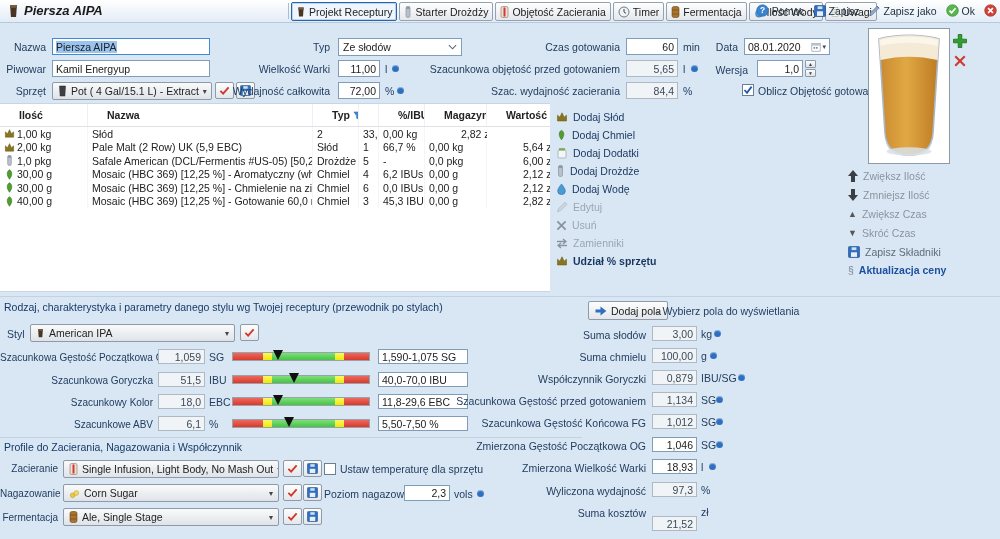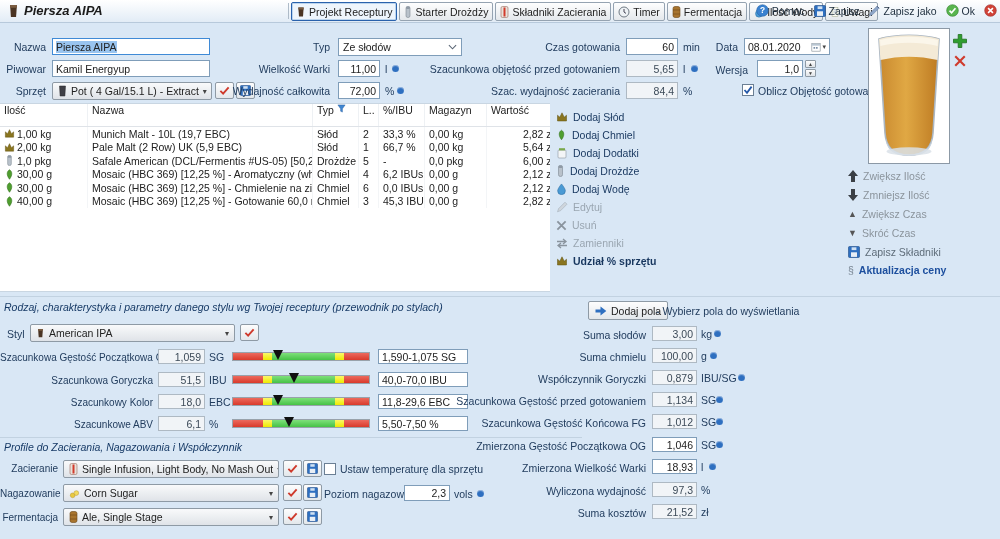--- a/index.html
+++ b/index.html
@@ -21,31 +21,31 @@
   .wtitle{position:absolute;left:24px;top:3px;font-size:13px;font-style:italic;font-weight:600;color:#1c1c1c;}
   .tabs{position:absolute;left:291px;top:2px;display:flex;gap:2px;align-items:center;}
   .tb{display:flex;align-items:center;gap:3px;height:17px;padding:0 4px;border:1px solid #95a3b1;border-radius:2px;background:linear-gradient(#fefefe,#e4e8ec);white-space:nowrap;}
   .tb.sel{border-color:#2a62ac;background:#eef5fc;box-shadow:0 0 0 1px #bcd5ee inset;}
   .acts{position:absolute;right:3px;top:2px;display:flex;gap:9px;align-items:center;height:17px;}
   .fl{display:flex;align-items:center;gap:3px;white-space:nowrap;color:#1c2c3c;}
   .vsep{width:1px;height:16px;background:#aebbc8;margin:0 3px;}
   .tbl{position:absolute;left:0;top:103px;width:550px;height:187px;background:#fff;border-top:1px solid #c9d6e2;border-bottom:1px solid #c9d6e2;}
   .gridrow{display:grid;grid-template-columns:88px 225px 46px 20px 46px 62px 63px;align-items:center;}
   .thead{height:22px;border-bottom:1px solid #dfe3e8;color:#222;}
-  .thead>div{padding-left:4px;height:100%;display:flex;align-items:flex-start;gap:3px;border-right:1px solid #eef1f4;overflow:hidden;}
+  .thead>div{padding-left:19px;height:100%;display:flex;align-items:center;gap:3px;border-right:1px solid #eef1f4;overflow:hidden;font-weight:bold;}
   .thead>div:last-child{border-right:none;}
   .trow{height:13.5px;}
   .trow>div{padding-left:4px;white-space:nowrap;overflow:hidden;border-right:1px solid #f3f5f7;height:100%;display:flex;align-items:center;gap:2px;}
   .trow>div:last-child{border-right:none;margin-left:32px;}
   .alink{position:absolute;display:flex;align-items:center;gap:5px;color:#17365e;white-space:nowrap;}
   .alink.dis{color:#9aa6b1;}
   .slink{position:absolute;display:flex;align-items:center;gap:5px;color:#8b949c;white-space:nowrap;}
   .slink.on{color:#1d4f9e;font-weight:bold;}
   .hline{position:absolute;height:1px;background:#c2d2e1;}
-  .sechdr{position:absolute;color:#173a66;white-space:nowrap;font-style:italic;}
+  .sechdr{position:absolute;color:#173a66;white-space:nowrap;}
   .gauge{position:absolute;width:138px;height:9px;display:flex;border:1px solid #98a2ab;box-sizing:border-box;}
   .gs{height:100%;}
   .g-r{background:linear-gradient(#ec6a5e,#d93a2b);}
   .g-y{background:linear-gradient(#fbf76a,#eeea00);}
   .g-g{background:linear-gradient(#7ee07a,#46c246);}
   .marker{position:absolute;top:-3px;width:0;height:0;border-left:5px solid transparent;border-right:5px solid transparent;border-top:10px solid #101010;}
   .chk{position:absolute;width:12px;height:12px;box-sizing:border-box;border:1px solid #6b7f94;background:#fff;display:flex;align-items:center;justify-content:center;}
   .glassbox{position:absolute;left:868px;top:28px;width:80px;height:134px;background:#fff;border:1px solid #8c99a6;display:flex;align-items:center;justify-content:center;}
   .addbtn{position:absolute;display:flex;align-items:center;gap:4px;height:17px;padding:0 6px;border:1px solid #8e9aa5;border-radius:2px;background:linear-gradient(#fdfdfd,#e3e7eb);white-space:nowrap;}
   .spin{position:absolute;width:11px;height:17px;display:flex;flex-direction:column;gap:1px;}
@@ -85,21 +85,21 @@
           </span>
         <span>Starter Drożdży</span>
       </div>
       <div class="tb">
         <span class="i">
             <svg width="9" height="12" viewBox="0 0 9 12">
               <rect x="1" y="0.5" width="7" height="11" rx="1.5" fill="#e8e2db" stroke="#9a6a5a" stroke-width=".6"></rect>
               <rect x="3.5" y="1.5" width="2" height="9" fill="#d23b2c"></rect>
             </svg>
           </span>
-        <span>Składniki Zacierania</span>
+        <span>Objętość Zacierania</span>
       </div>
       <div class="tb">
         <span class="i">
             <svg width="12" height="12" viewBox="0 0 12 12">
               <circle cx="6" cy="6" r="5" fill="#eef2f5" stroke="#6f7a84"></circle>
               <path d="M6 3v3l2 1.4" stroke="#445" fill="none"></path>
             </svg>
           </span>
         <span>Timer</span>
       </div>
@@ -350,23 +350,20 @@
     <div class="gridrow trow">
       <div>
           <span class="i">
             <svg width="11" height="11" viewBox="0 0 12 12">
               <path d="M1.5 10V4.2l2.3 2L6 1.8l2.2 4.4 2.3-2V10Z" fill="#8a751f" stroke="#5f500f" stroke-width=".5"></path>
             </svg>
           </span>
           <span>1,00 kg</span>
         </div>
       <div>
-          <span>Munich Malt - 10L (19,7 EBC)</span>
-        </div>
-      <div>
           <span>Słód</span>
         </div>
       <div>
           <span>2</span>
         </div>
       <div>
           <span>33,3 %</span>
         </div>
       <div>
           <span>0,00 kg</span>
@@ -877,18 +874,18 @@
   <div class="unit" style="left:701px;top:459px">l</div>
   <div class="dot" style="left:709px;top:463px"></div>
 
   <div class="lbl r" style="left:366px;top:483px;width:280px">Wyliczona wydajność</div>
   <div class="box num ro" style="left:652px;top:482px;width:45px;height:15px">
       <span>97,3</span>
     </div>
   <div class="unit" style="left:701px;top:482px">%</div>
 
   <div class="lbl r" style="left:366px;top:505px;width:280px">Suma kosztów</div>
-  <div class="box num ro" style="left:652px;top:504px;width:45px;height:15px">
+  <div class="box num ro" style="left:652px;top:516px;width:45px;height:15px">
       <span>21,52</span>
     </div>
   <div class="unit" style="left:701px;top:504px">zł</div>
 
 </div>
 
 </body></html>

